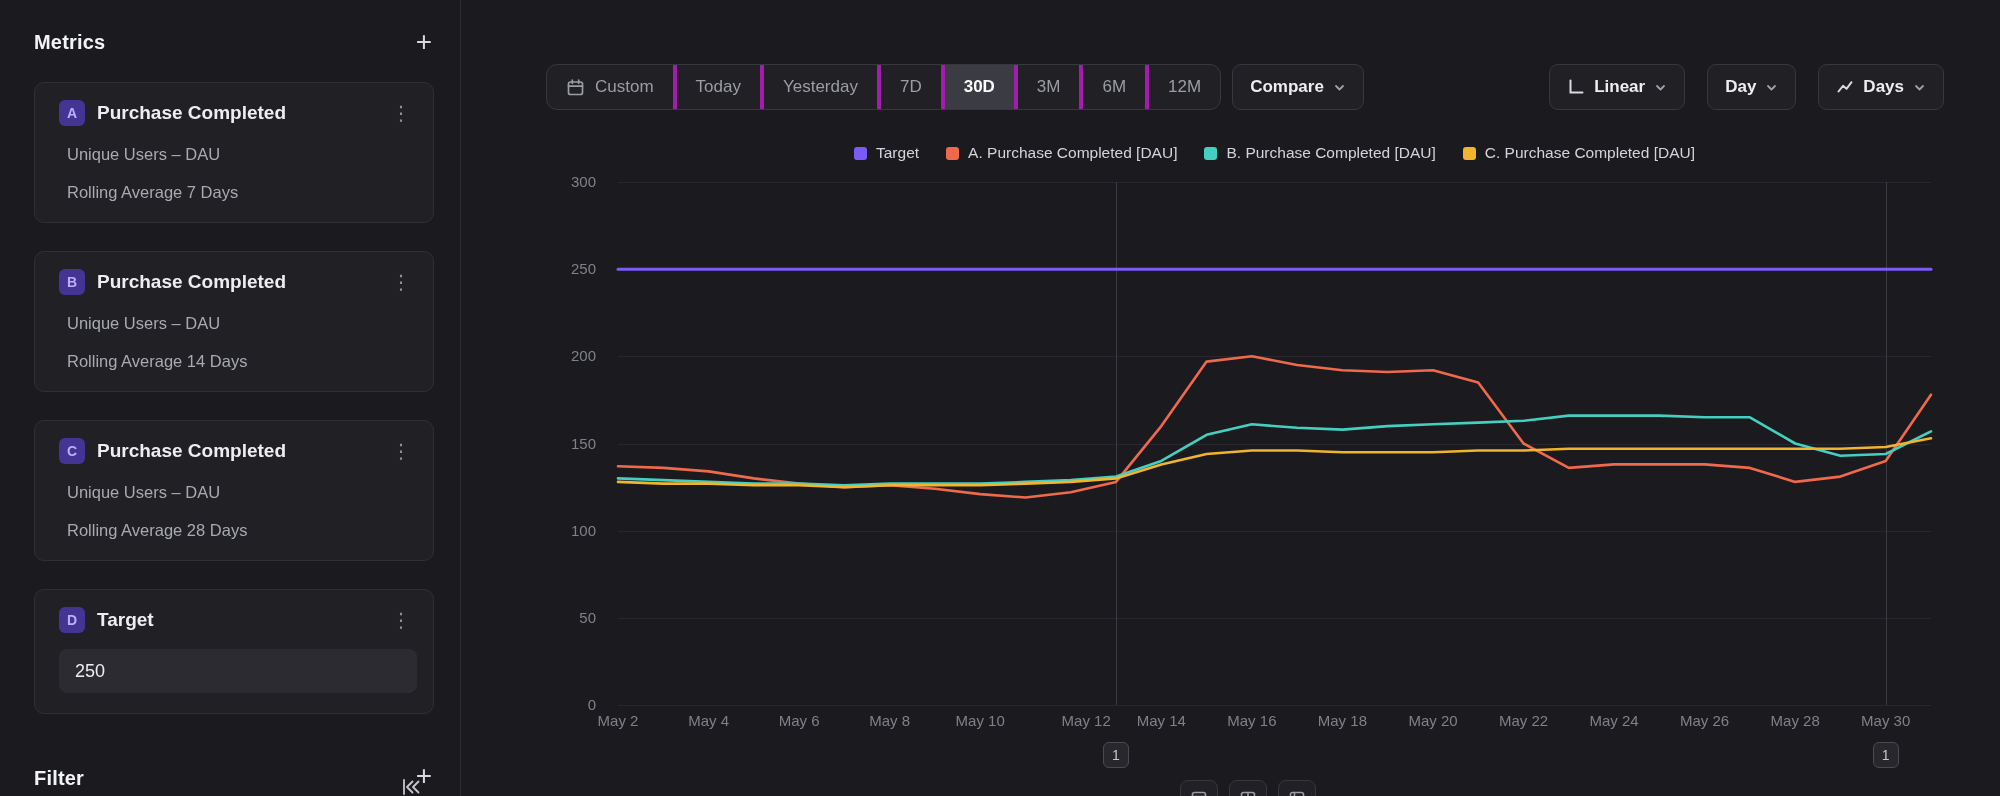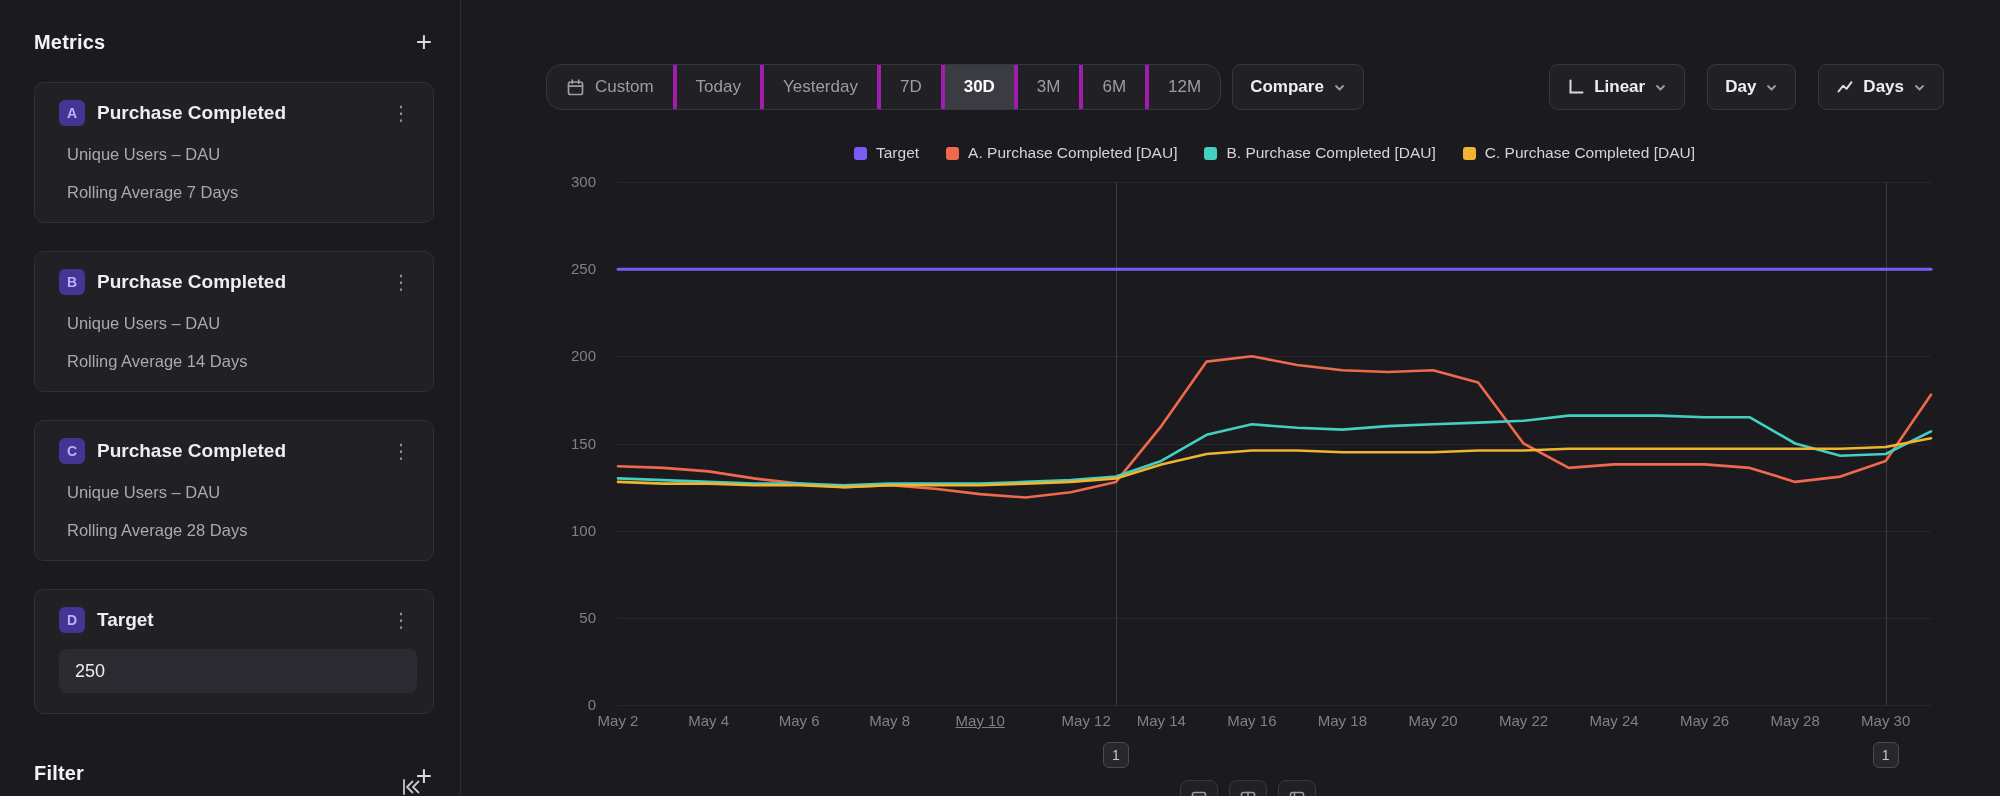--- a/index.html
+++ b/index.html
@@ -11,27 +11,27 @@
   .side-header{display:flex;align-items:center;justify-content:space-between;margin:2px 0 26px}
   .side-title{font-size:20px;font-weight:700;color:#f2f3f5;letter-spacing:.2px}
   .plus-btn{background:none;border:none;color:#d8d9de;font-size:28px;font-weight:300;line-height:1;cursor:pointer;padding:0 2px;font-family:inherit}
   .metric-card{background:#202025;border:1px solid #2f2f36;border-radius:10px;padding:17px 16px 20px 24px;margin-bottom:28px}
   .card-head{display:flex;align-items:center}
   .badge{width:26px;height:26px;border-radius:6px;background:#443494;color:#beaefc;font-size:14px;font-weight:700;display:flex;align-items:center;justify-content:center;flex:none}
   .card-title{flex:1;margin-left:12px;font-size:19px;font-weight:600;color:#edeef2}
   .kebab{background:none;border:none;color:#8f9197;font-size:20px;cursor:pointer;line-height:1;padding:0 6px;font-family:inherit}
   .card-row{margin-left:8px;margin-top:19px;font-size:16.5px;color:#a8aab1}
   .target-input{display:block;width:100%;margin-top:16px;height:44px;background:#2b2b31;border:none;border-radius:8px;color:#eceef2;font-size:18px;padding:0 16px;font-family:inherit;outline:none}
-  .filter-header{display:flex;align-items:flex-start;justify-content:space-between;margin-top:48px}
+  .filter-header{display:flex;align-items:flex-end;justify-content:space-between;margin-top:48px}
   .collapse-btn{position:absolute;right:38px;top:776px;background:none;border:none;cursor:pointer;color:#c7c8cd;padding:0}
 
   
   .main{position:absolute;left:462px;top:0;right:0;height:796px}
   .toolbar{position:absolute;left:84px;right:56px;top:64px;display:flex;align-items:center}
-  .seg-group{display:flex;align-items:stretch;height:46px;background:#202025;border:1px solid #37373e;border-radius:16px;overflow:hidden}
+  .seg-group{display:flex;align-items:stretch;height:46px;background:#202025;border:1px solid #37373e;border-radius:11px;overflow:hidden}
   .seg{display:flex;align-items:center;gap:10px;padding:0 19px;background:none;border:none;border-left:4px solid #a21caf;color:#9b9da5;font-size:17px;font-family:inherit;cursor:pointer;white-space:nowrap}
   .seg:first-child{border-left:none}
   .seg.active{background:#3b3b43;color:#ffffff;font-weight:700}
   .btn{display:flex;align-items:center;gap:9px;height:46px;padding:0 17px;background:#202025;border:1px solid #37373e;border-radius:9px;color:#eceef2;font-size:17px;font-weight:600;font-family:inherit;cursor:pointer;white-space:nowrap}
   .compare-btn{margin-left:11px}
   .toolbar-spacer{flex:1}
   .toolbar-right{display:flex;gap:22px}
   .chev{flex:none;color:#9da0a7}
   .btn svg.lead{color:#d9dadf}
   .seg svg.lead{color:#9b9da5}
@@ -208,21 +208,21 @@
       <div class="gridline" style="top: 269.2px;"></div>
       <div class="ytick" style="top: 260.2px;">250</div>
       <div class="gridline" style="top: 182px;"></div>
       <div class="ytick" style="top: 173px;">300</div>
       <div class="vline" style="left: 654px;"></div>
       <div class="vline" style="left: 1423.7px;"></div>
       <div class="xtick" style="left: 116px;">May 2</div>
       <div class="xtick" style="left: 206.6px;">May 4</div>
       <div class="xtick" style="left: 297.1px;">May 6</div>
       <div class="xtick" style="left: 387.7px;">May 8</div>
-      <div class="xtick" style="left: 478.2px; text-decoration: underline;">May 10</div>
+      <div class="xtick" style="left: 478.2px;">May 10</div>
       <div class="xtick" style="left: 568.8px; text-align: right;">May 12</div>
       <div class="xtick" style="left: 659.3px;">May 14</div>
       <div class="xtick" style="left: 749.9px;">May 16</div>
       <div class="xtick" style="left: 840.4px;">May 18</div>
       <div class="xtick" style="left: 931px;">May 20</div>
       <div class="xtick" style="left: 1021.5px;">May 22</div>
       <div class="xtick" style="left: 1112.1px;">May 24</div>
       <div class="xtick" style="left: 1202.6px;">May 26</div>
       <div class="xtick" style="left: 1293.2px;">May 28</div>
       <div class="xtick" style="left: 1383.7px;">May 30</div>

